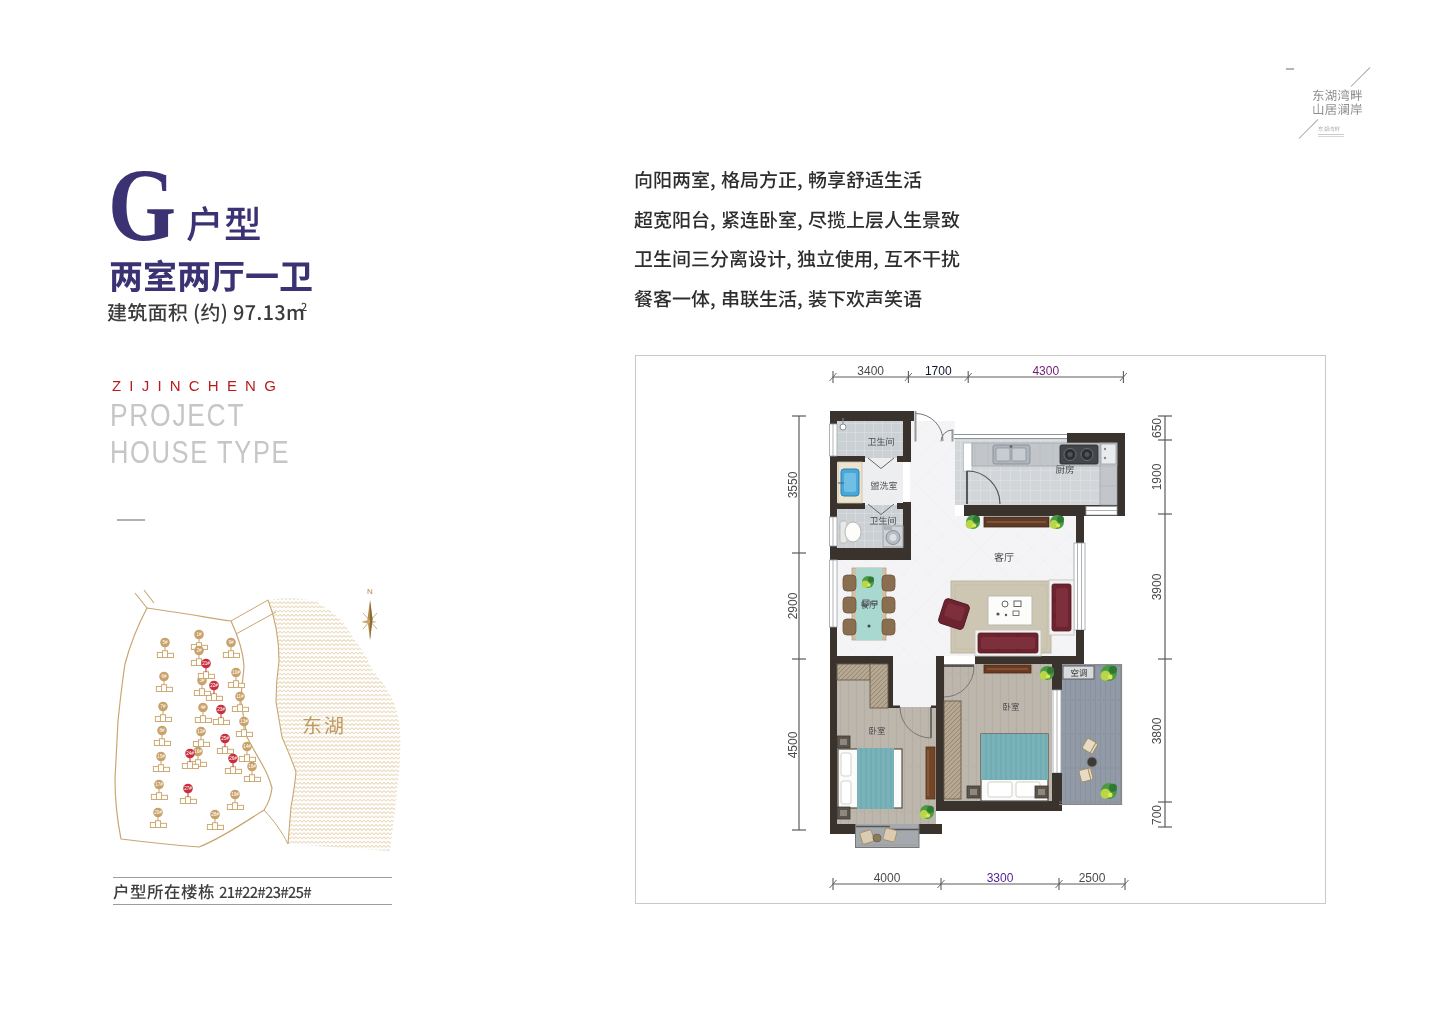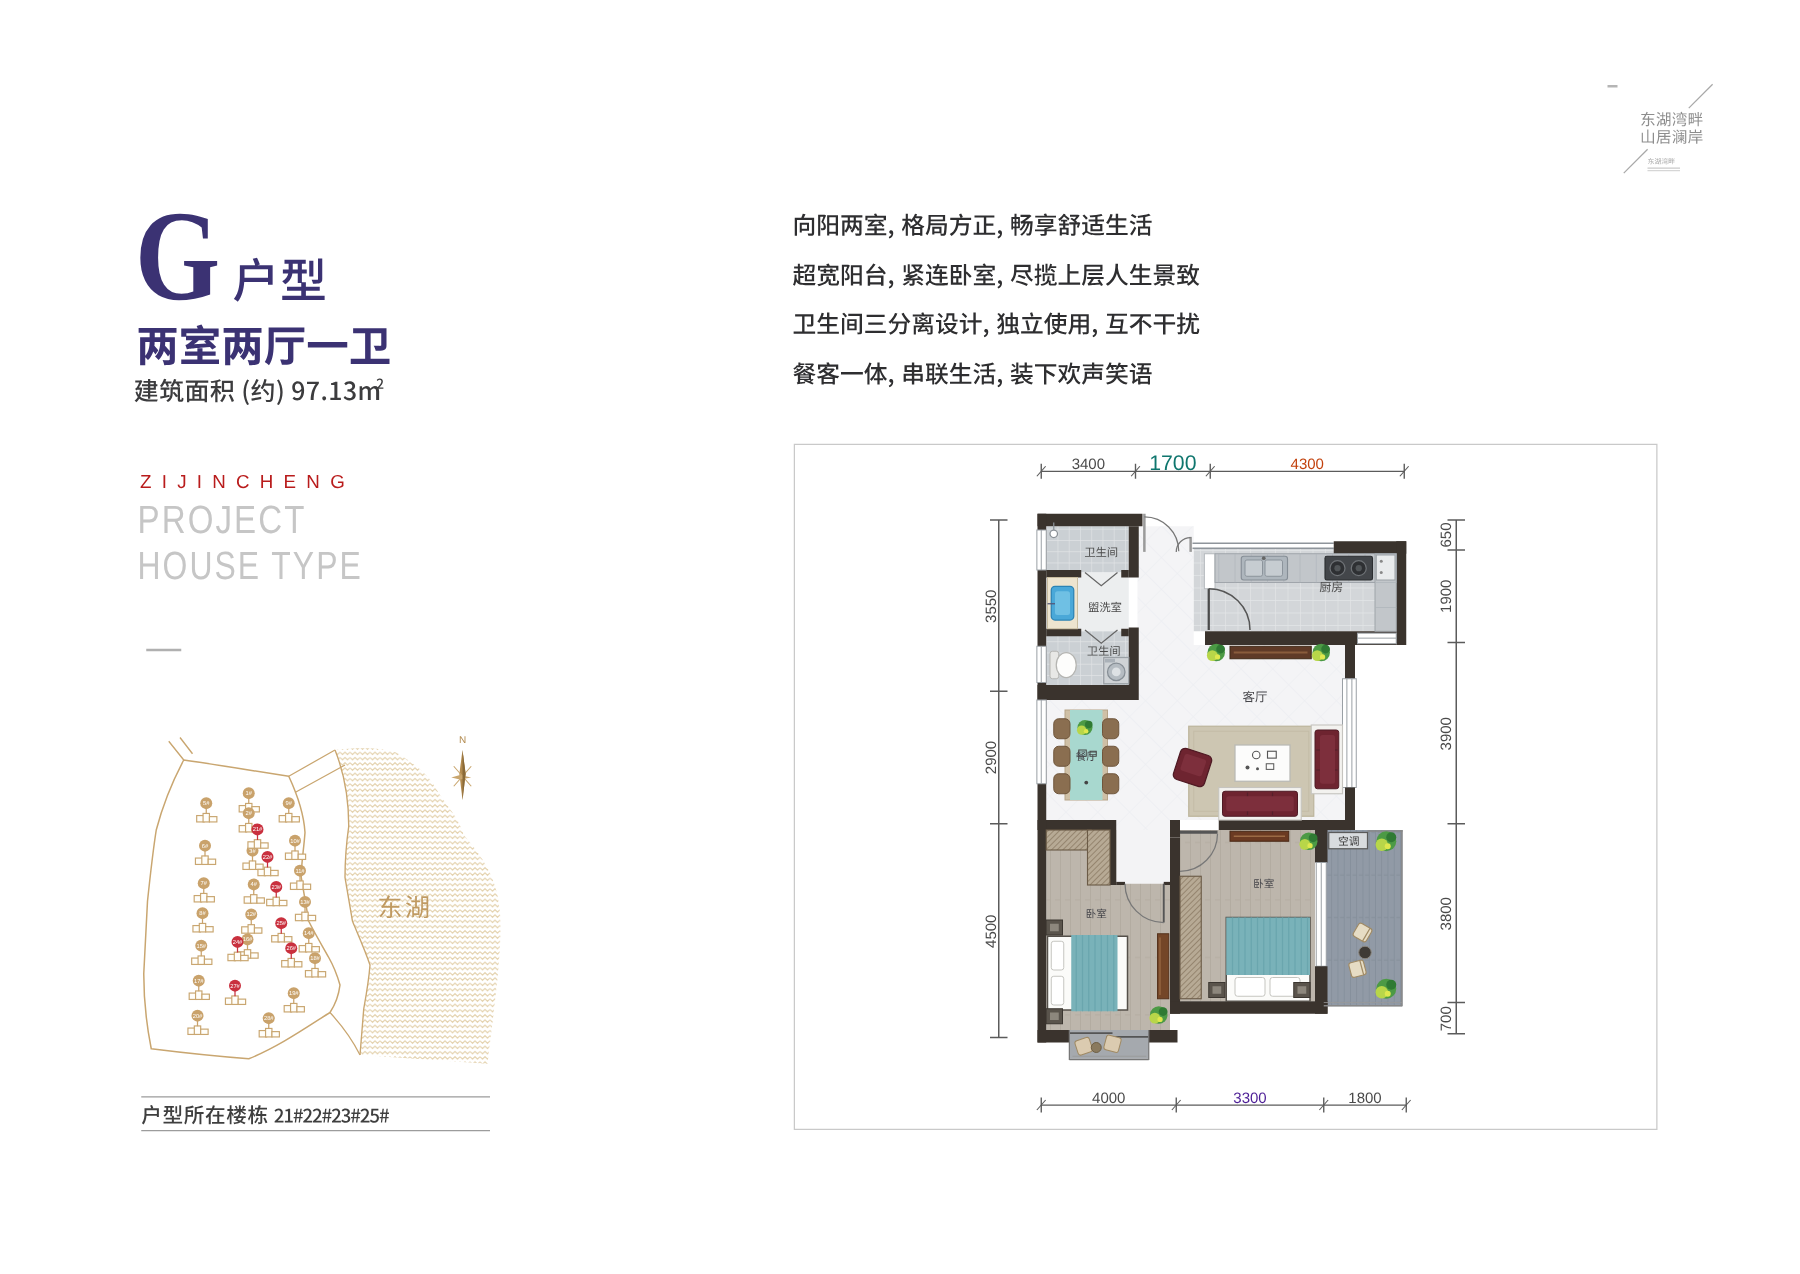--- a/index.html
+++ b/index.html
@@ -488,29 +488,29 @@
 <line x1="1158" y1="416" x2="1172" y2="416" stroke="#5b5b5b" stroke-width="1.2"></line>
 <line x1="1158" y1="440" x2="1172" y2="440" stroke="#5b5b5b" stroke-width="1.2"></line>
 <line x1="1158" y1="514" x2="1172" y2="514" stroke="#5b5b5b" stroke-width="1.2"></line>
 <line x1="1158" y1="659" x2="1172" y2="659" stroke="#5b5b5b" stroke-width="1.2"></line>
 <line x1="1158" y1="802" x2="1172" y2="802" stroke="#5b5b5b" stroke-width="1.2"></line>
 <line x1="1158" y1="827" x2="1172" y2="827" stroke="#5b5b5b" stroke-width="1.2"></line>
 </svg>
 
 <div style="left:870.7px;top:371px;position:absolute;font-size:12px;color:#4a4a4a;transform:translate(-50%,-50%)">3400</div>
 
-<div style="left:938.3px;top:371px;position:absolute;font-size:17px;color:#0f766e;transform:translate(-50%,-50%)">1700</div>
-
-<div style="left:1045.8px;top:371px;position:absolute;font-size:12px;color:#c2410c;transform:translate(-50%,-50%)">4300</div>
+<div style="left:938.3px;top:371px;position:absolute;font-size:12px;color:#0f172a;transform:translate(-50%,-50%)">1700</div>
+
+<div style="left:1045.8px;top:371px;position:absolute;font-size:12px;color:#701a75;transform:translate(-50%,-50%)">4300</div>
 
 <div style="left:887px;top:878px;position:absolute;font-size:12px;color:#4a4a4a;transform:translate(-50%,-50%)">4000</div>
 
 <div style="left:1000px;top:878px;position:absolute;font-size:12px;color:#4c1d95;transform:translate(-50%,-50%)">3300</div>
 
-<div style="left:1092px;top:878px;position:absolute;font-size:12px;color:#4a4a4a;transform:translate(-50%,-50%)">1800</div>
+<div style="left:1092px;top:878px;position:absolute;font-size:12px;color:#4a4a4a;transform:translate(-50%,-50%)">2500</div>
 
 <div style="left:793px;top:484.5px;position:absolute;font-size:12px;color:#4a4a4a;transform:translate(-50%,-50%) rotate(-90deg)">3550</div>
 
 <div style="left:793px;top:606px;position:absolute;font-size:12px;color:#4a4a4a;transform:translate(-50%,-50%) rotate(-90deg)">2900</div>
 
 <div style="left:793px;top:744.5px;position:absolute;font-size:12px;color:#4a4a4a;transform:translate(-50%,-50%) rotate(-90deg)">4500</div>
 
 <div style="left:1157px;top:428px;position:absolute;font-size:12px;color:#4a4a4a;transform:translate(-50%,-50%) rotate(-90deg)">650</div>
 
 <div style="left:1157px;top:477px;position:absolute;font-size:12px;color:#4a4a4a;transform:translate(-50%,-50%) rotate(-90deg)">1900</div>

